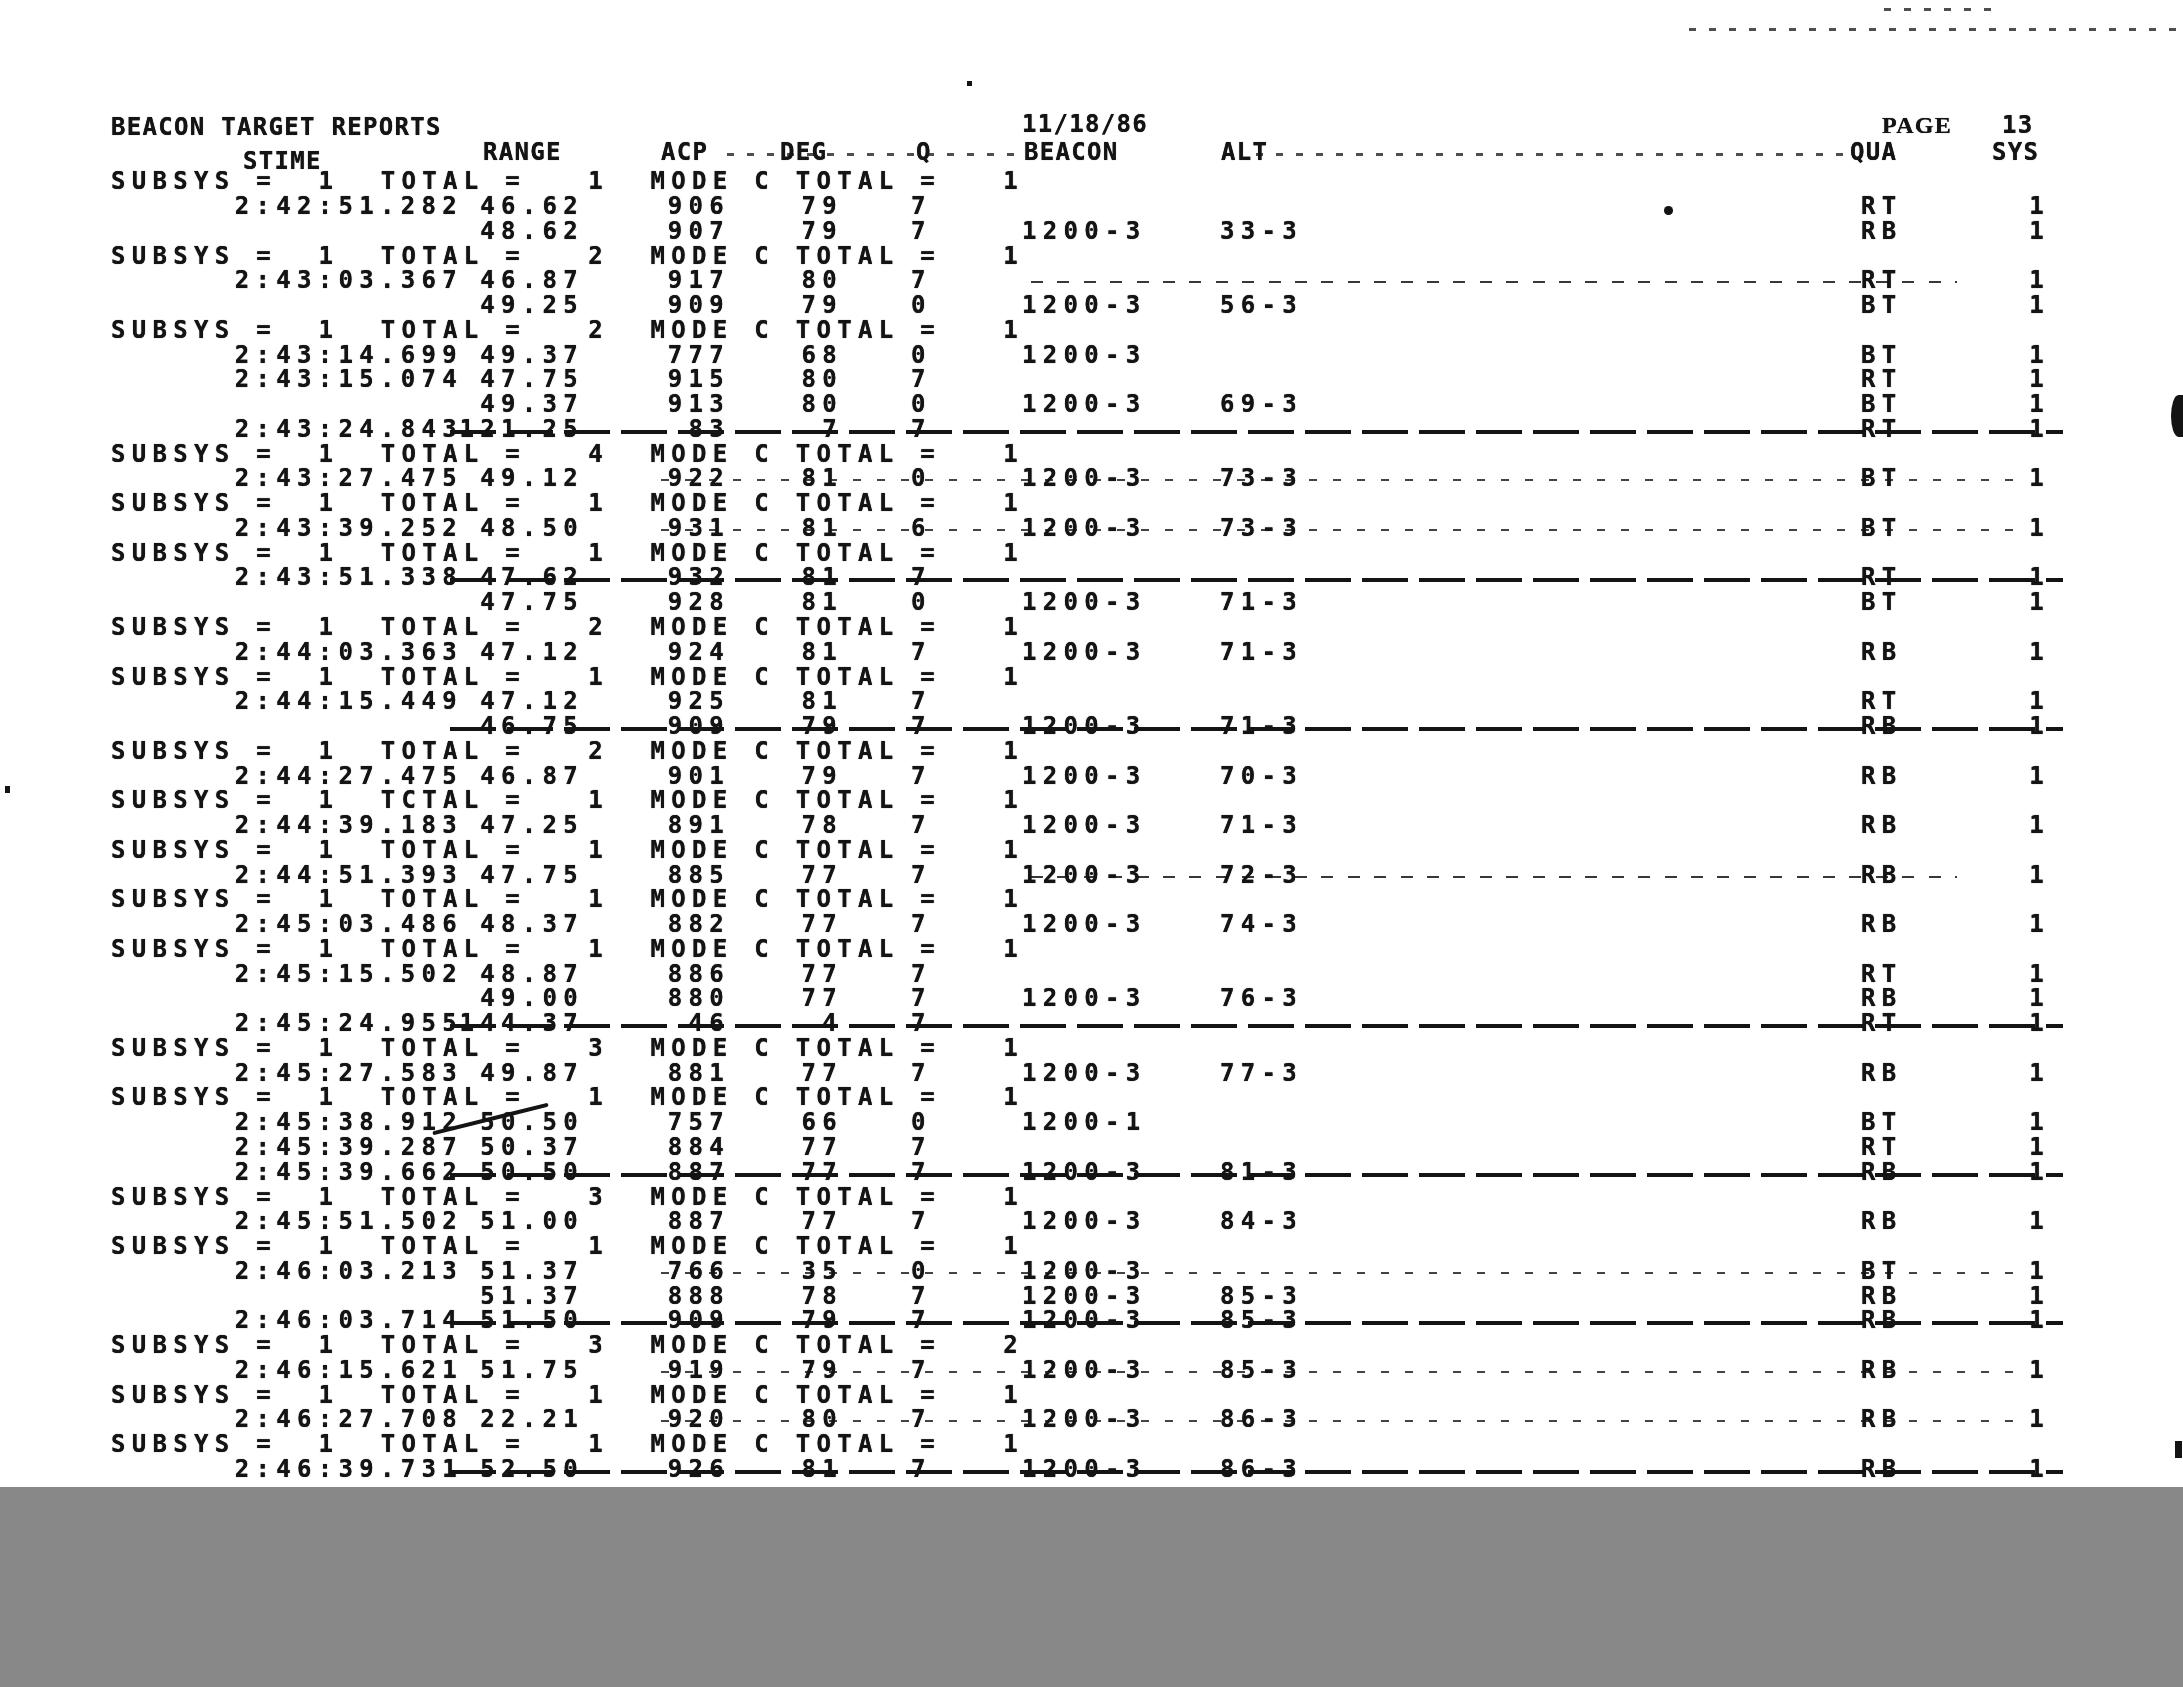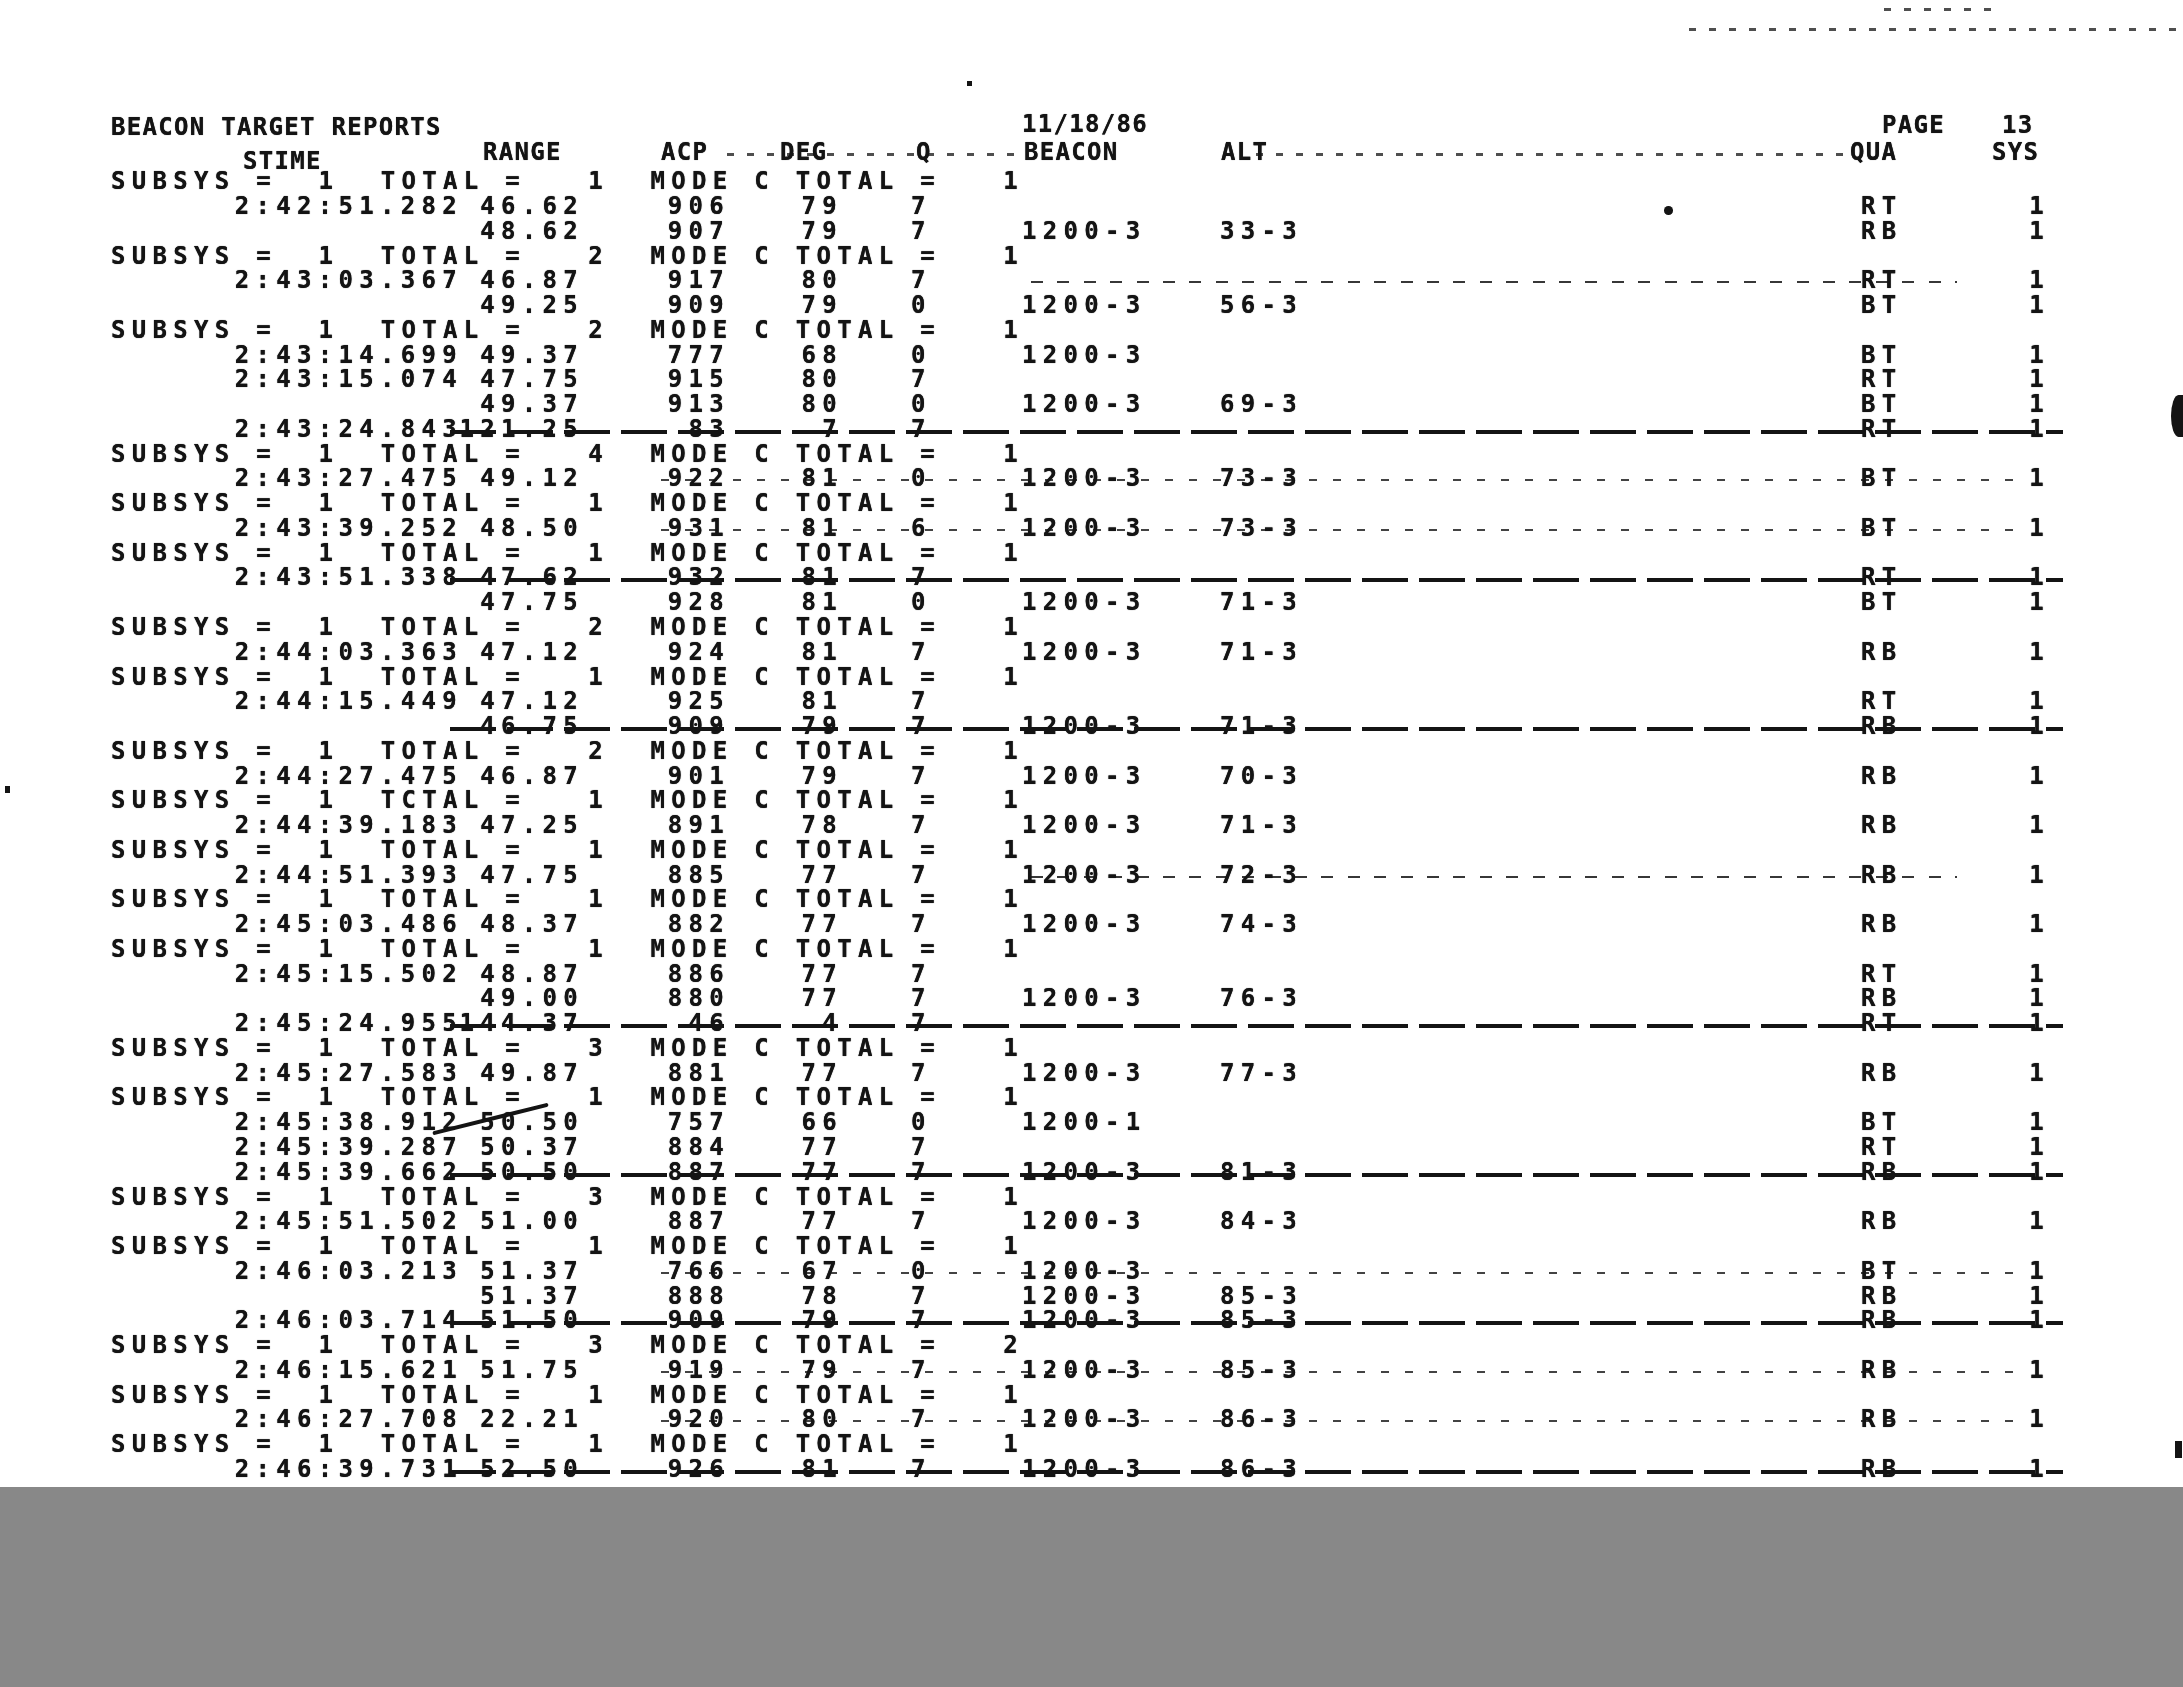--- a/index.html
+++ b/index.html
@@ -73,21 +73,21 @@
   .bottom-line-thick { position:absolute; left:36px; top:1655px; width:344px; height:4.6px; background:#000; }
   .bottom-tick { position:absolute; left:1845px; top:1642px; width:4.6px; height:18px; background:#000; }
 </style>
 </head>
 <body>
 
 <div class="page">
 
   <div class="t-head" style="left:111px; top:114px;">BEACON TARGET REPORTS</div>
   <div class="t-head" style="left:1022px; top:111px;">11/18/86</div>
-  <div class="t-head" style="left:1882px; top:112px;">PAGE</div>
+  <div class="t-head" style="left:1882px; top:112px;font-family:Liberation Serif, serif;">PAGE</div>
   <div class="t-head" style="left:2002px; top:112px;">13</div>
 
   <div id="col-head-row">
       <span class="t-head h-stime" style="top: 148px;">STIME</span>
       <span class="t-head h-range" style="top: 139px;">RANGE</span>
       <span class="t-head h-acp" style="top: 139px;">ACP</span>
       <span class="t-head h-deg" style="top: 139px;">DEG</span>
       <span class="t-head h-q" style="top: 139px;">Q</span>
       <span class="t-head h-beacon" style="top: 139px;">BEACON</span>
       <span class="t-head h-alt" style="top: 139px;">ALT</span>
@@ -429,21 +429,21 @@
         <span class="t-data cell c-qua">RB</span>
         <span class="t-data cell c-sys">1</span>
       </div>
       <div class="line" style="top: 1234px;">
         <span class="t-data subsys-text">SUBSYS =  1  TOTAL =   1  MODE C TOTAL =   1</span>
       </div>
       <div class="line" style="top: 1259px;">
         <span class="t-data cell c-stime">2:46:03.213</span>
         <span class="t-data cell c-range">51.37</span>
         <span class="t-data cell c-acp">766</span>
-        <span class="t-data cell c-deg">67</span>
+        <span class="t-data cell c-deg">35</span>
         <span class="t-data cell c-q">0</span>
         <span class="t-data cell c-beacon">1200-3</span>
         <span class="t-data cell c-qua">BT</span>
         <span class="t-data cell c-sys">1</span>
         <div class="streak streak-light"></div>
       </div>
       <div class="line" style="top: 1284px;">
         <span class="t-data cell c-range">51.37</span>
         <span class="t-data cell c-acp">888</span>
         <span class="t-data cell c-deg">78</span>

